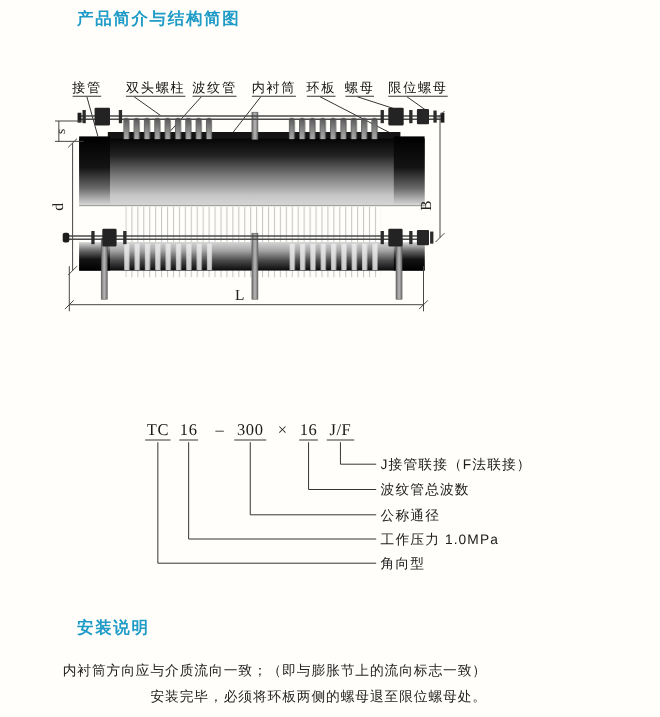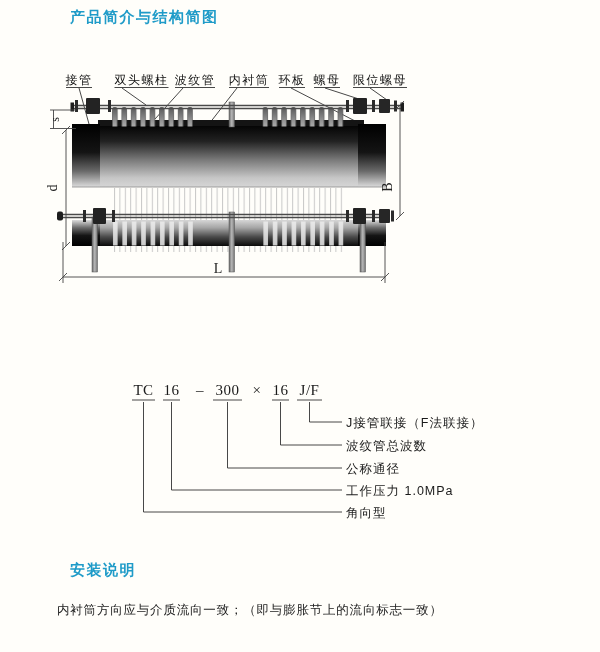--- a/index.html
+++ b/index.html
@@ -243,15 +243,16 @@
       <text class="callout-lbl" x="228" y="71.5">波纹管总波数</text>
       <text class="callout-lbl" x="228" y="94.5">公称通径</text>
       <text class="callout-lbl" x="228" y="116.5">工作压力 1.0MPa</text>
       <text class="callout-lbl" x="228" y="138.5">角向型</text>
     </g>
   </svg>
 
   <div class="sec-heading" id="h-install">安装说明</div>
   <div class="install-text">
     <div>内衬筒方向应与介质流向一致；（即与膨胀节上的流向标志一致）</div>
+    <div>安装完毕，必须将环板两侧的螺母退至限位螺母处。</div>
   </div>
 
 </div>
 
 </body></html>

